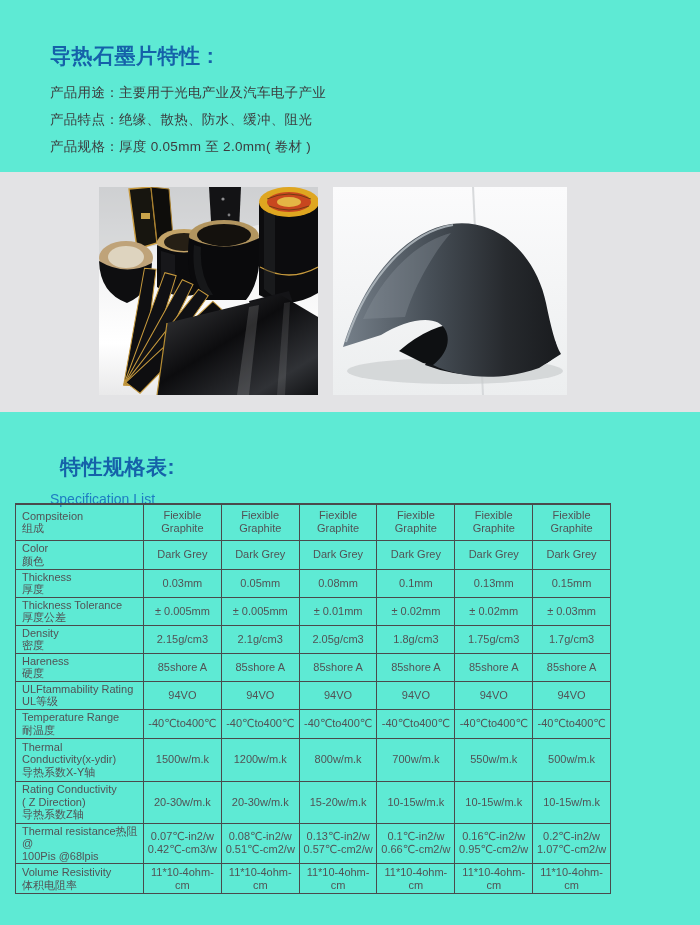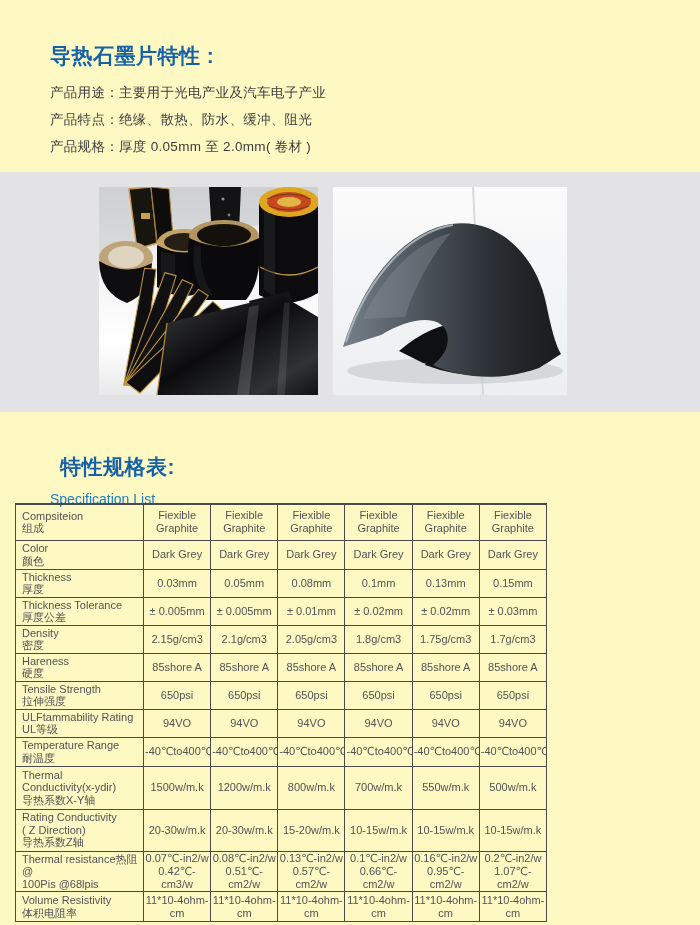--- a/index.html
+++ b/index.html
@@ -1,21 +1,21 @@
 <!DOCTYPE html>
 <html><head>
 <meta charset="utf-8">
 <style>
   html,body{margin:0;padding:0;}
   body{
     width:700px;height:925px;background:#ffffff;
     font-family:"Liberation Sans","DejaVu Sans",sans-serif;
     -webkit-font-smoothing:antialiased;
   }
-  .page{position:relative;width:700px;height:925px;overflow:hidden;background:#fef9c3;}
+  .page{position:relative;width:700px;height:925px;overflow:hidden;background:#5eead4;}
 
   
   .intro{position:absolute;left:50px;top:42px;}
   .intro h1{
     margin:0 0 9px 0;font-size:21px;font-weight:bold;color:#1561a9;letter-spacing:.5px;
   }
   .intro p{margin:0;font-size:13.5px;line-height:27px;color:#3c3c3e;letter-spacing:.3px;}
 
   
   .band{position:absolute;left:0;top:172px;width:700px;height:240px;background:#e3e3e5;}
@@ -24,21 +24,21 @@
   .photo.right{left:333px;width:234px;height:208px;}
   .photo svg{display:block;width:100%;height:100%;}
 
   
   .spec-head{position:absolute;left:50px;top:443px;}
   .spec-head h2{margin:10px;font-size:21px;font-weight:bold;color:#1561a9;letter-spacing:.5px;}
   .spec-head .sub{margin-top:2px;font-size:14px;color:#1e7cc2;}
 
   
   table.spec{
-    position:absolute;left:15px;top:503px;width:532px;
+    position:absolute;left:15px;top:503px;width:596px;
     border-collapse:collapse;table-layout:fixed;
     font-size:11px;color:#525255;
     border:1px solid #4a4a4c;border-top:2px solid #4a4a4c;
   }
   col.c-label{width:128px;}
   .spec th,.spec td{
     border:1px solid #4a4a4c;white-space:pre-line;overflow:hidden;
   }
   .spec th{
     text-align:left;font-weight:normal;padding:1px 2px 1px 6px;line-height:12.5px;vertical-align:middle;
@@ -232,30 +232,20 @@
         <th>Hareness
 硬度</th>
         <td>85shore A</td>
         <td>85shore A</td>
         <td>85shore A</td>
         <td>85shore A</td>
         <td>85shore A</td>
         <td>85shore A</td>
       </tr>
       <tr class="h28">
-        <th>Tensile Strength
-拉伸强度</th>
-        <td>650psi</td>
-        <td>650psi</td>
-        <td>650psi</td>
-        <td>650psi</td>
-        <td>650psi</td>
-        <td>650psi</td>
-      </tr>
-      <tr class="h28">
         <th>ULFtammability Rating
 UL等级</th>
         <td>94VO</td>
         <td>94VO</td>
         <td>94VO</td>
         <td>94VO</td>
         <td>94VO</td>
         <td>94VO</td>
       </tr>
       <tr class="h29">

